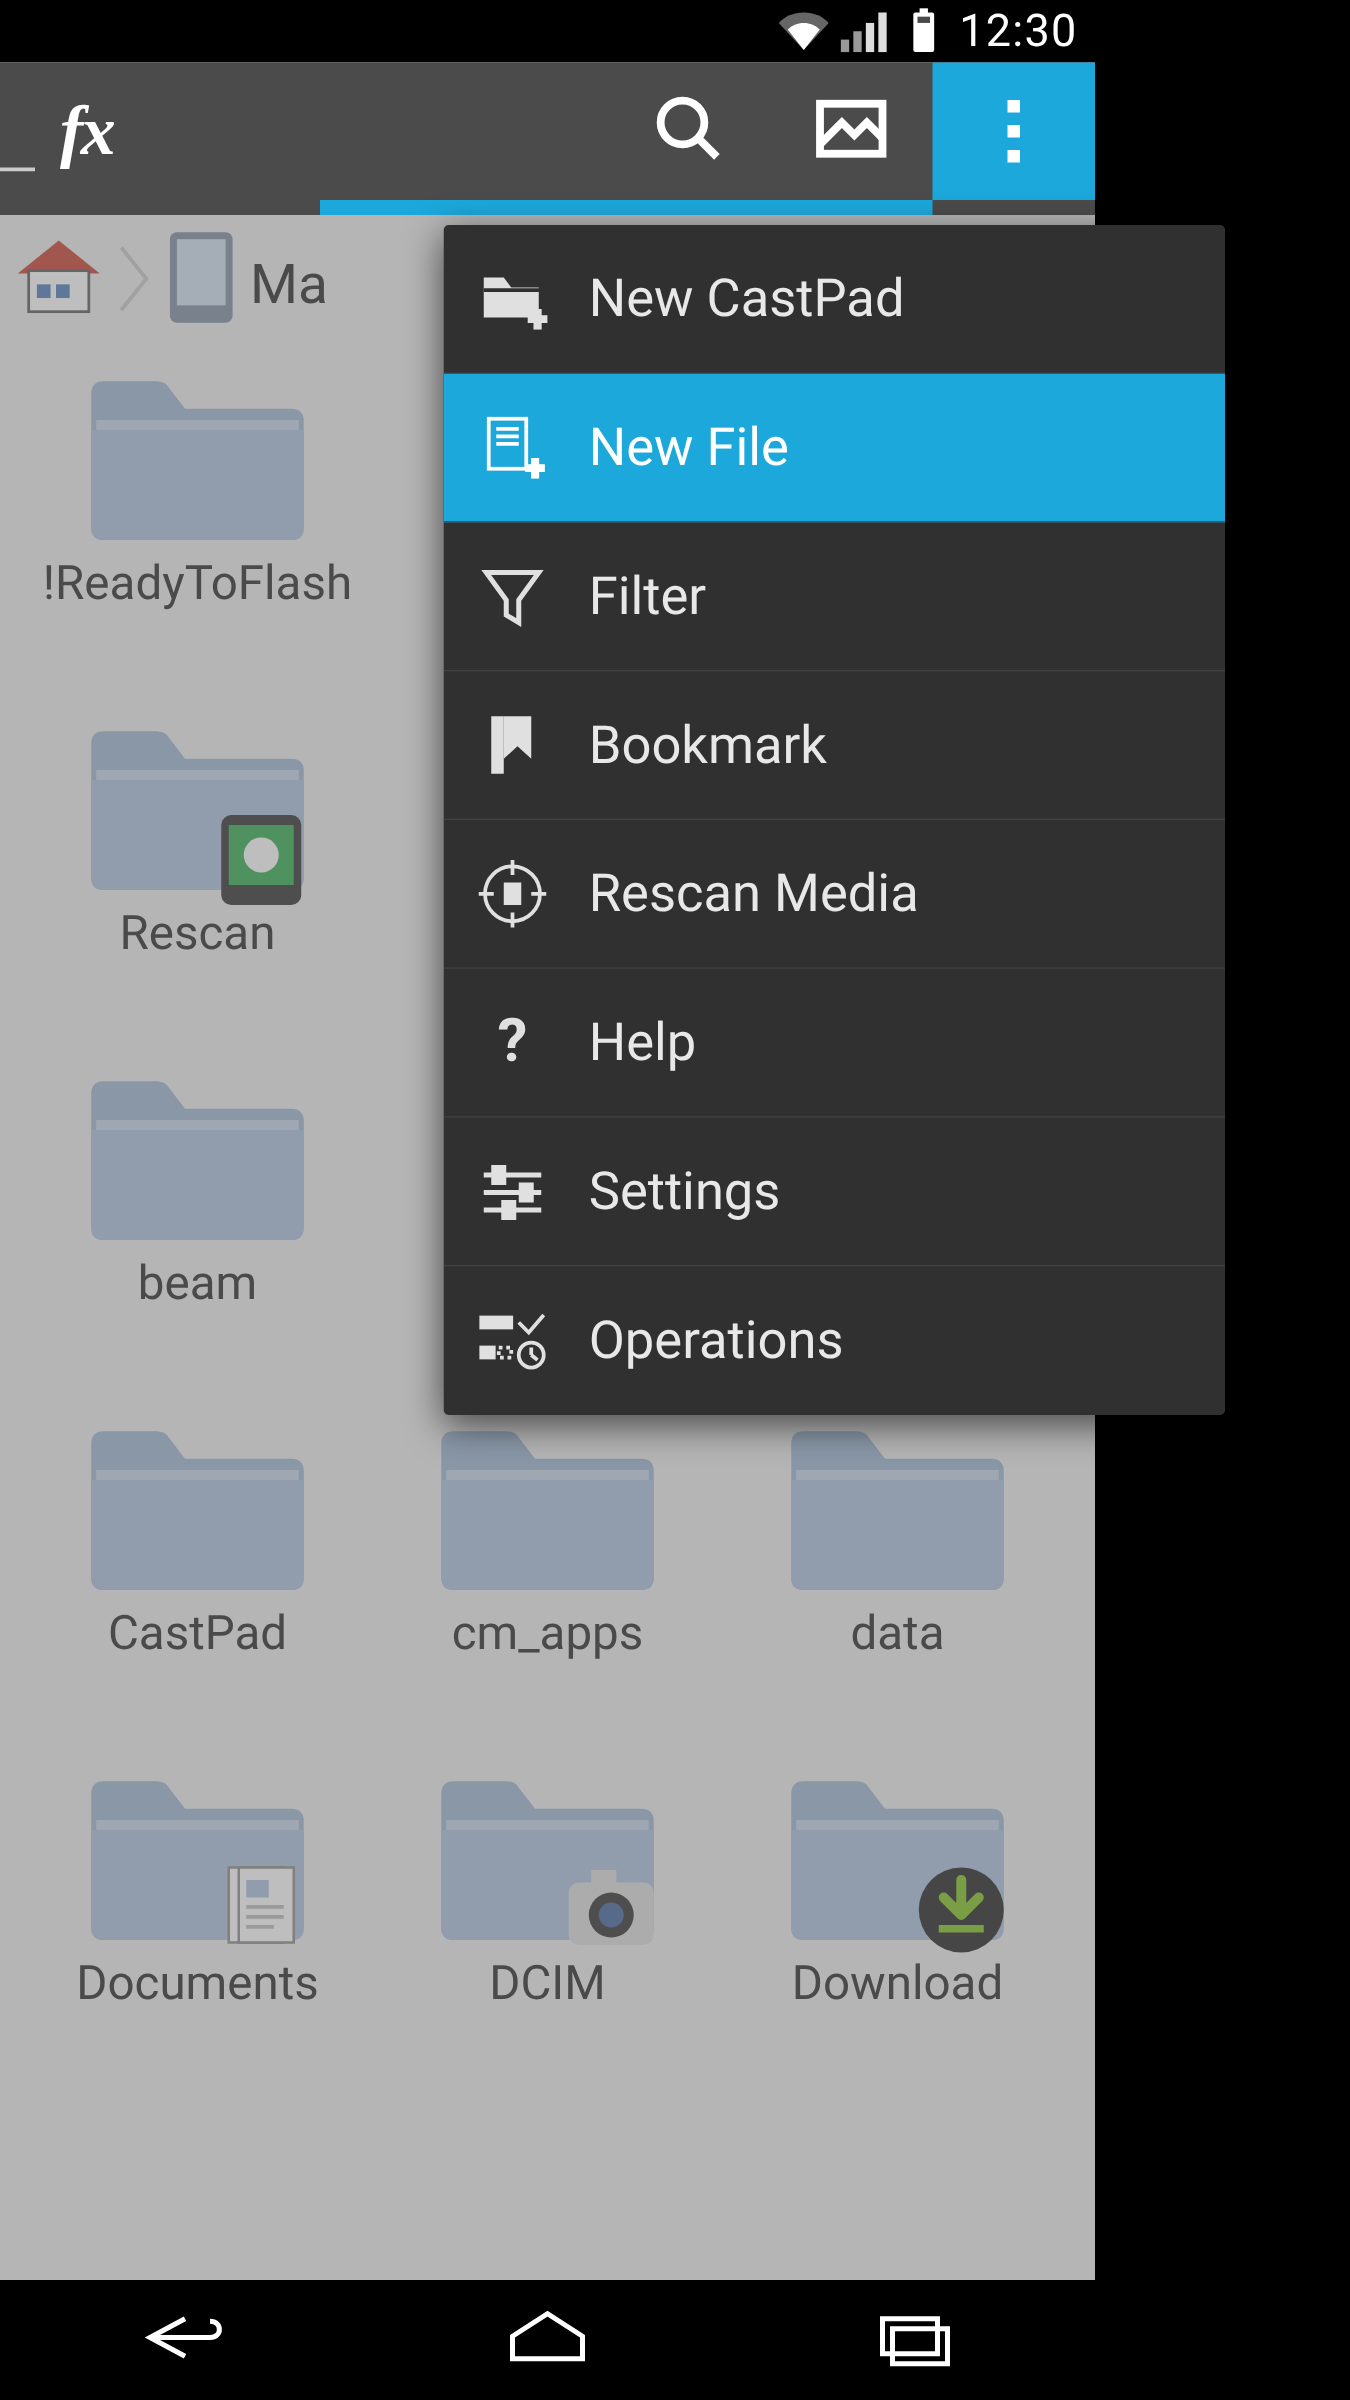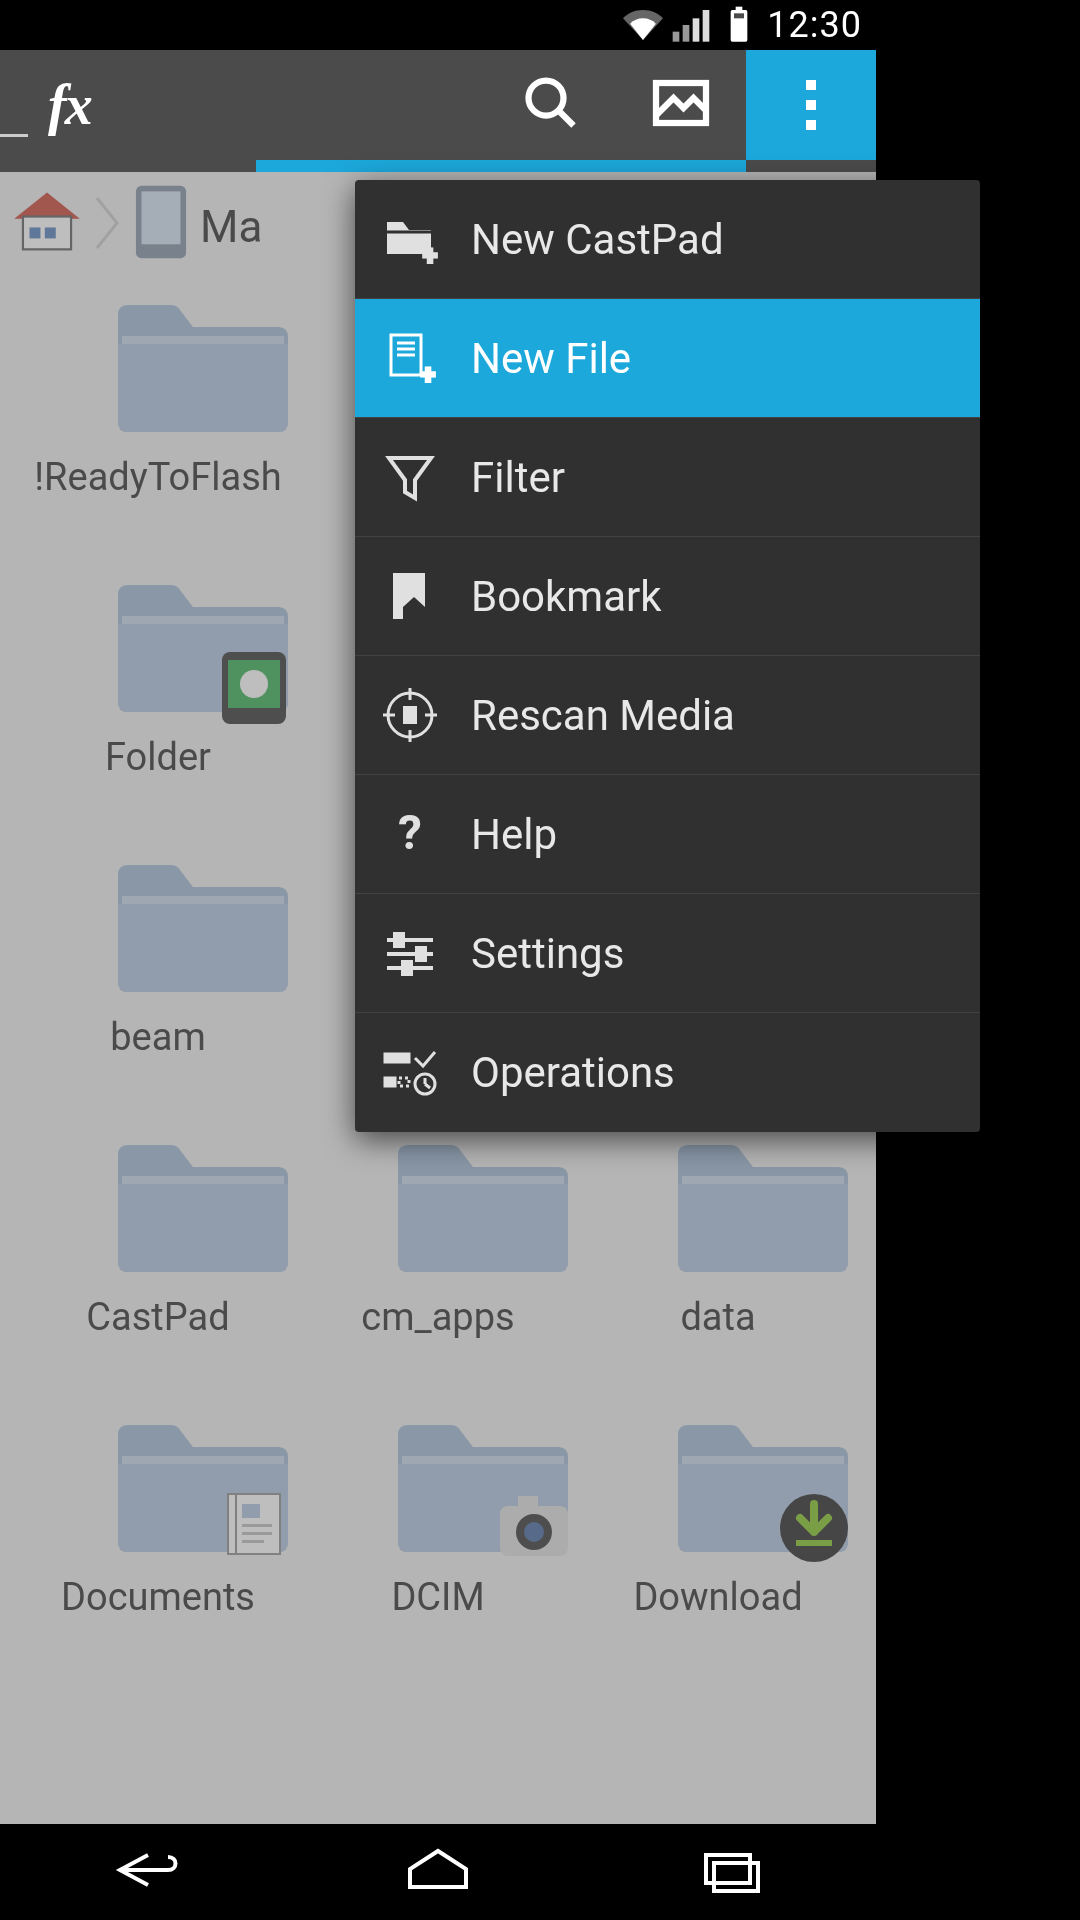--- a/index.html
+++ b/index.html
@@ -32,21 +32,21 @@
 
   
   .breadcrumb { height:110px; display:flex; align-items:center; padding-left:12px; gap:10px; font-size:44px; color:#333; }
   .crumb-home svg { width:70px; height:60px; }
   .crumb-sep { color:#bbb; font-size:36px; }
   .crumb-storage svg { width:58px; height:78px; }
   .crumb-text { color:#222; }
 
   
   .grid { display:grid; grid-template-columns: repeat(3, 1fr); column-gap: 0; row-gap: 20px; padding: 10px 18px 0 18px; }
-  .cell { display:flex; flex-direction:column; align-items:flex-end; gap:13px; height: 260px; }
+  .cell { display:flex; flex-direction:column; align-items:center; gap:3px; height: 260px; }
   .folder-icon { width:190px; height:150px; position:relative; }
   .folder-icon svg { width:100%; height:100%; }
   .cell-label { font-size:38px; color:#222; text-align:center; width:100%; white-space:nowrap; overflow:hidden; text-overflow:ellipsis; }
 
   .badge { position:absolute; right:4px; bottom:-6px; width:80px; height:80px; display:flex; align-items:center; justify-content:center; }
 
   
   .scrim { position:absolute; top:172px; left:0; right:0; bottom:96px; background:rgba(120,120,120,0.48); }
 
   
@@ -174,21 +174,21 @@
         <div class="cell">
           <div class="folder-icon"><svg viewBox="0 0 190 150">
               <use href="#folder-shape"></use>
             </svg><div class="badge">
               <svg viewBox="0 0 80 80">
                 <rect x="8" y="4" width="64" height="72" rx="8" fill="#2a2a2a"></rect>
                 <rect x="14" y="12" width="52" height="48" fill="#2bab4a"></rect>
                 <circle cx="40" cy="36" r="14" fill="#fff"></circle>
               </svg>
             </div></div>
-          <div class="cell-label">Folder</div>
+          <div class="cell-label">Rescan</div>
         </div>
         <div class="cell" style="visibility: hidden;">
           <div class="folder-icon"><svg viewBox="0 0 190 150">
               <use href="#folder-shape"></use>
             </svg></div>
           <div class="cell-label"></div>
         </div>
         <div class="cell" style="visibility: hidden;">
           <div class="folder-icon"><svg viewBox="0 0 190 150">
               <use href="#folder-shape"></use>

